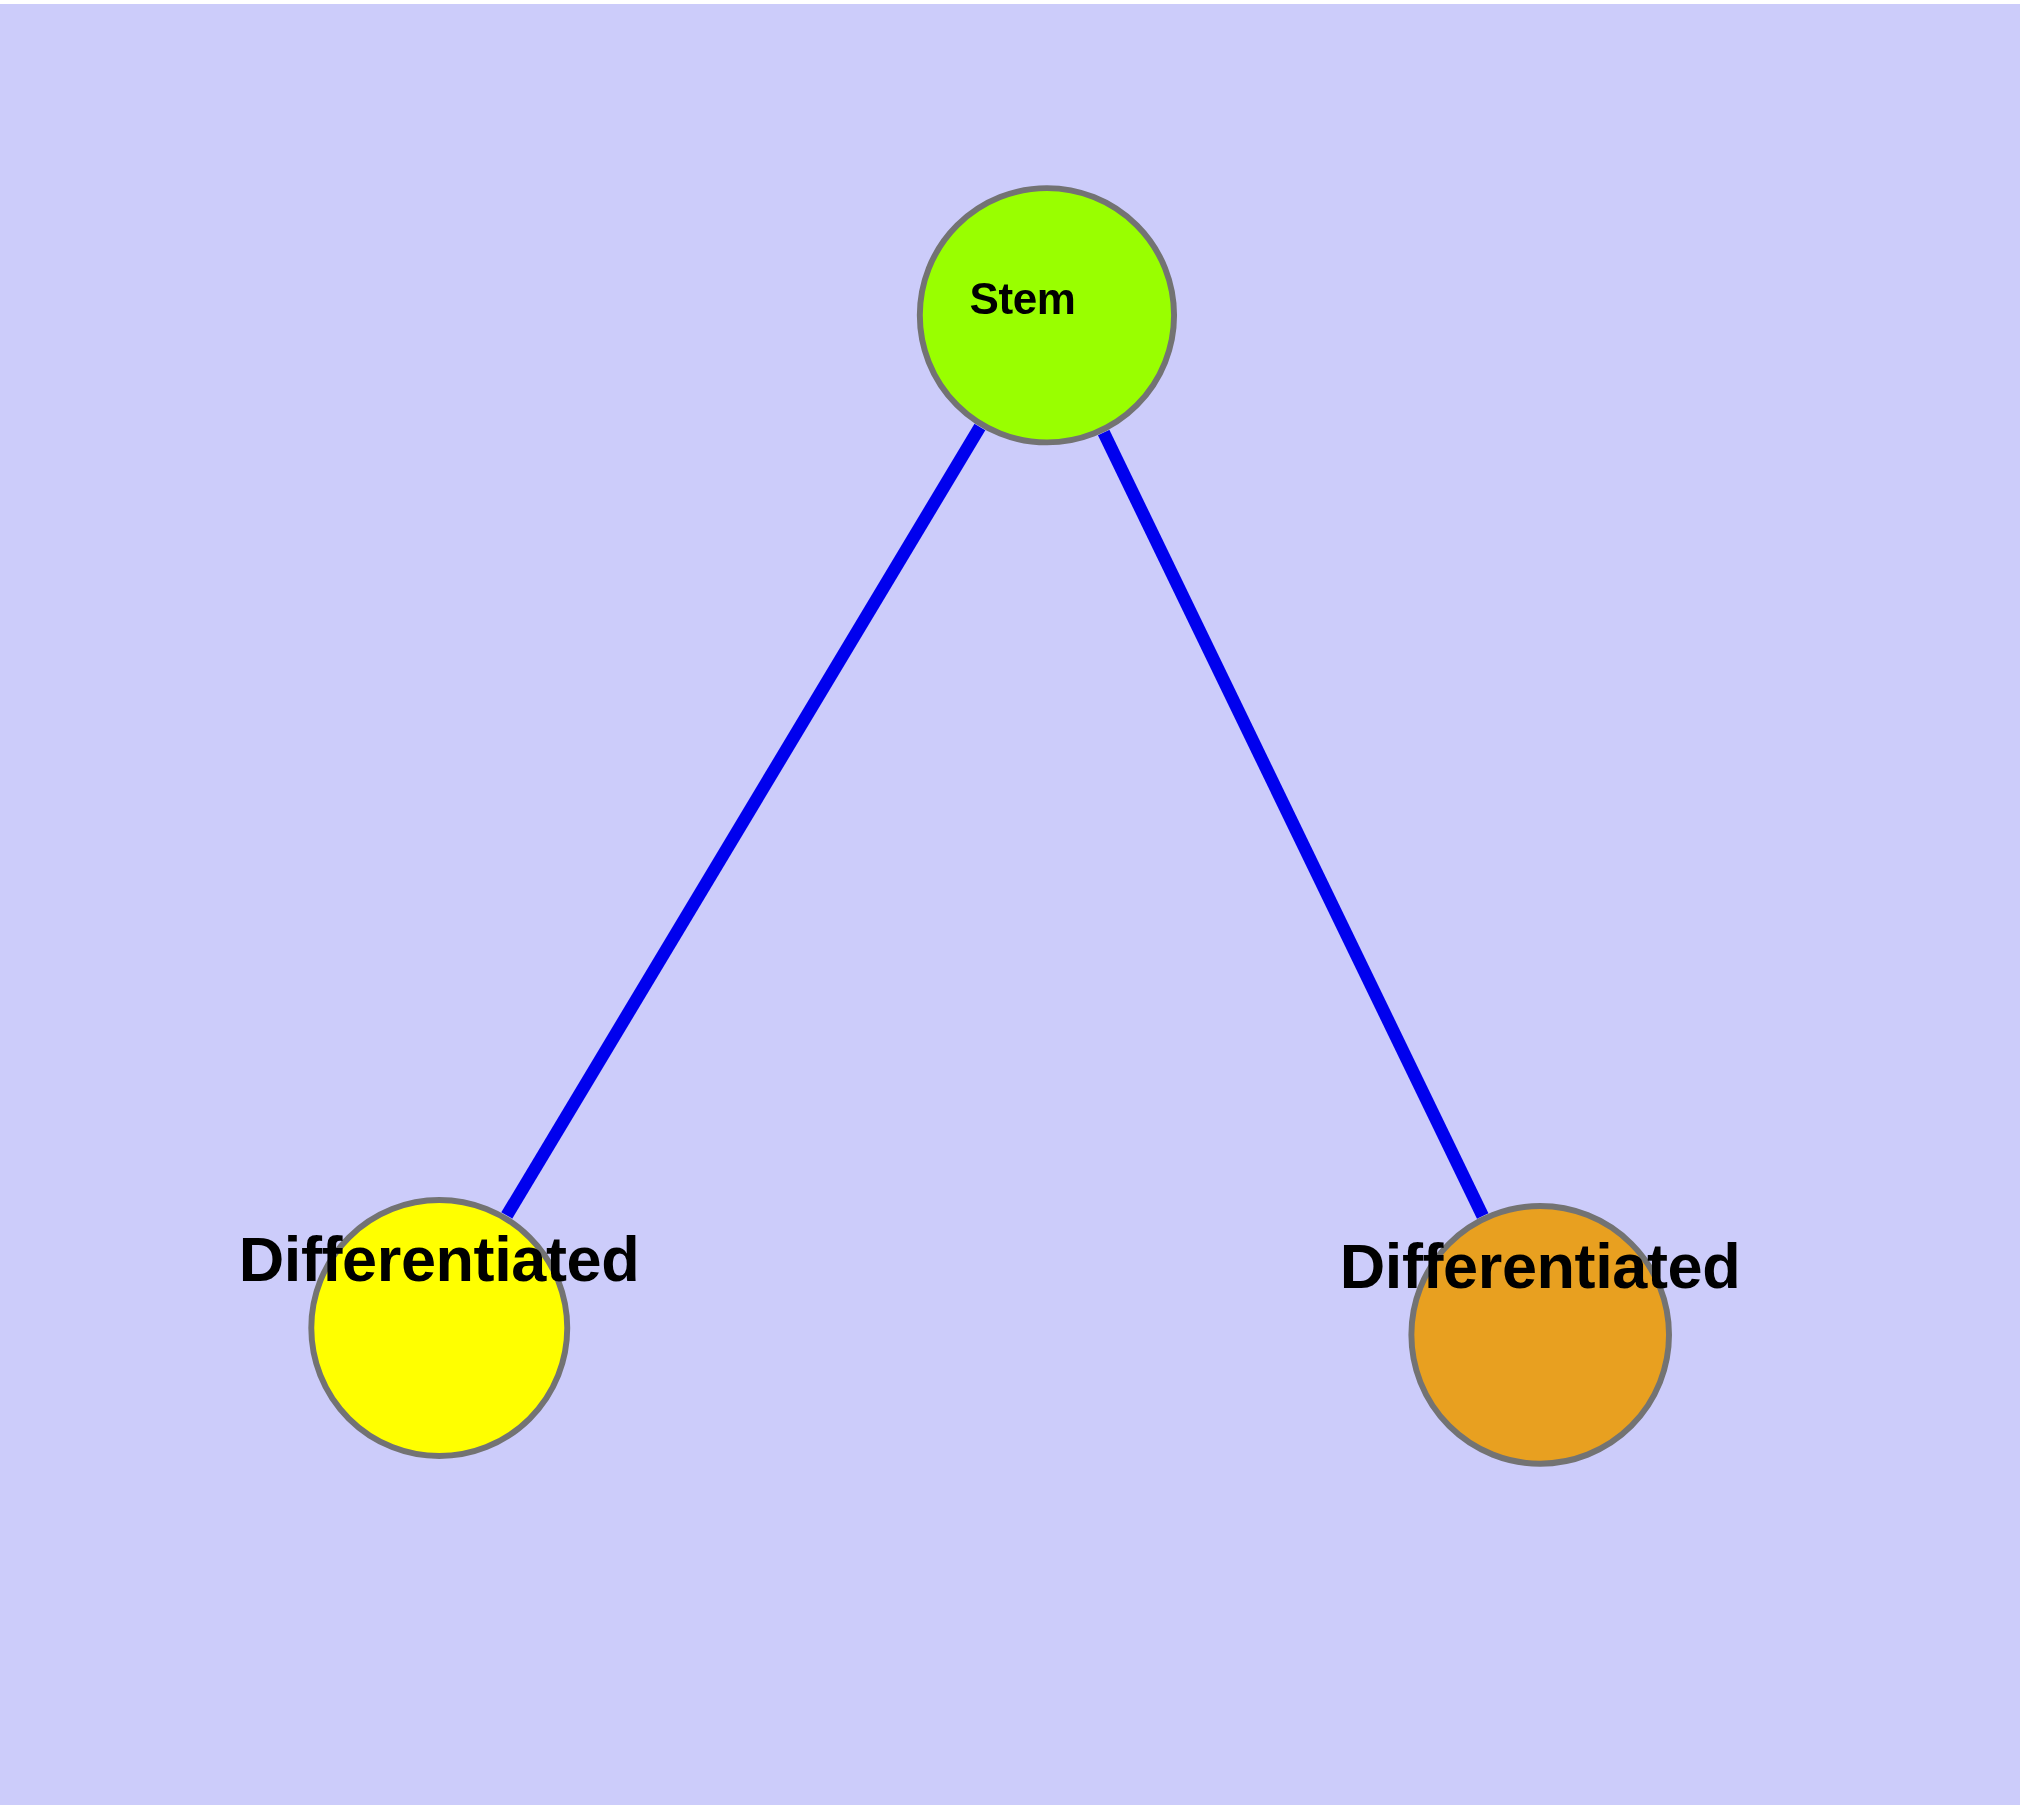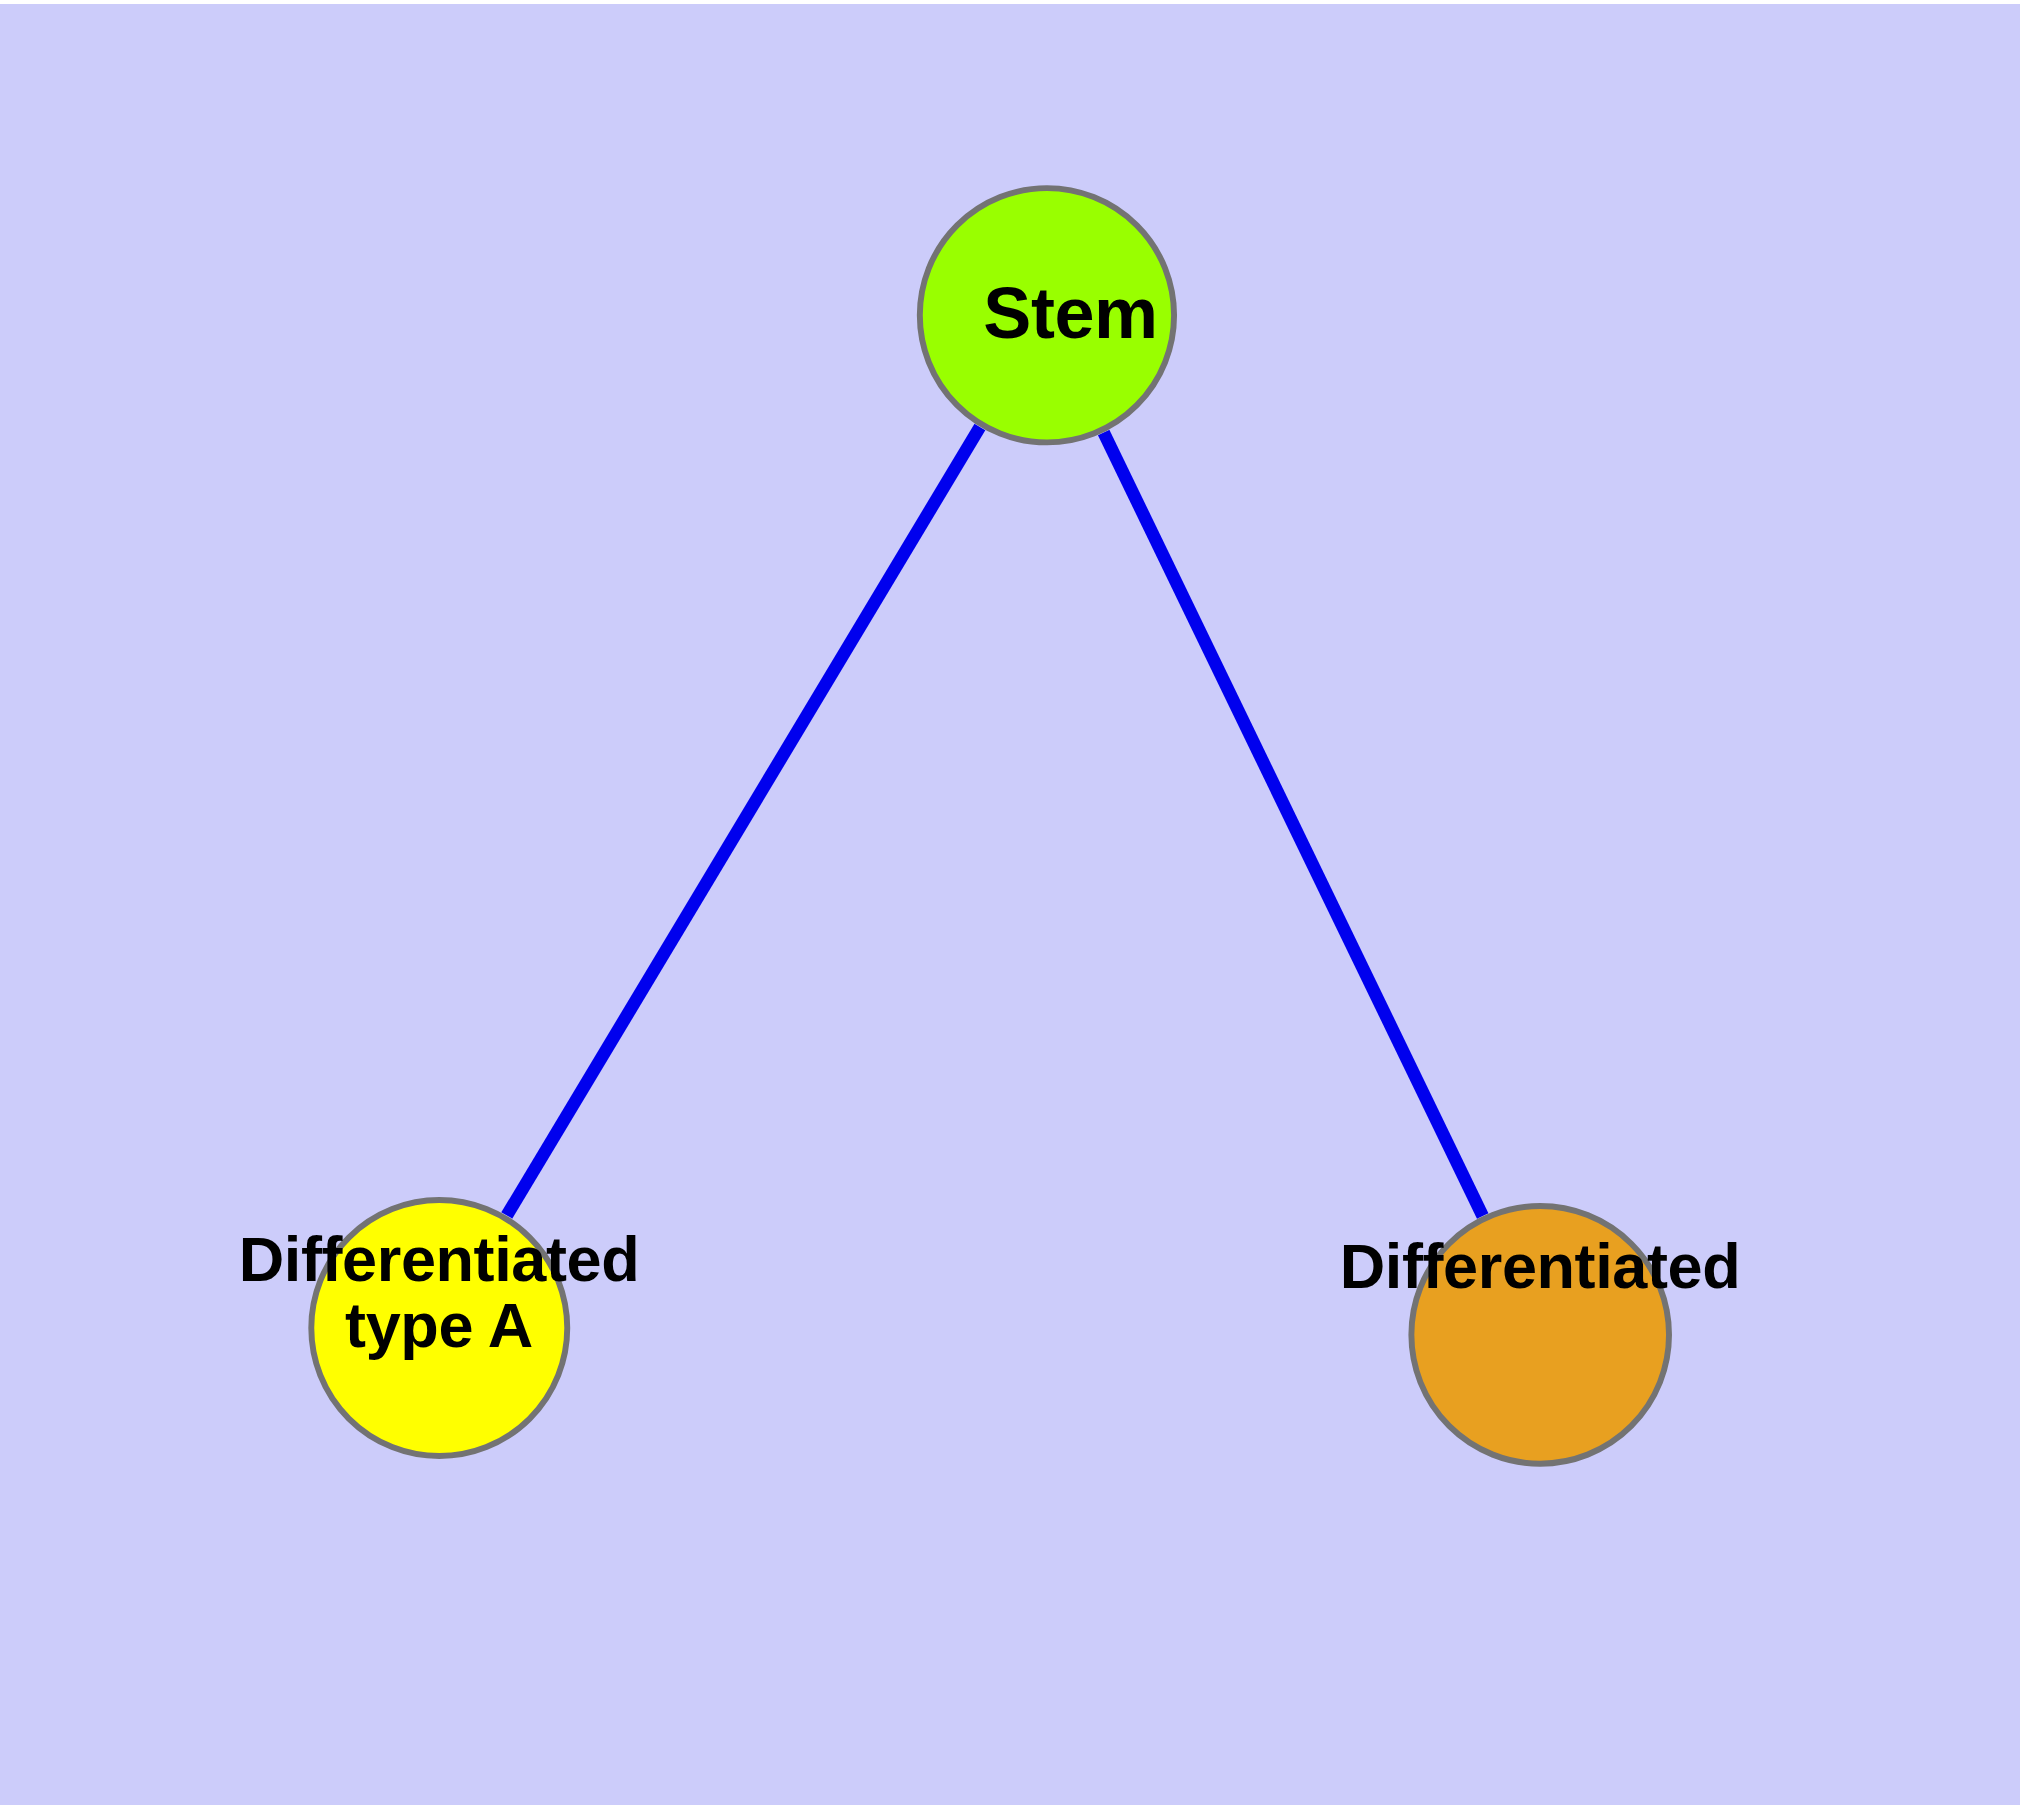--- a/index.html
+++ b/index.html
@@ -39,22 +39,22 @@
     position: absolute;
     text-align: center;
     color: #000000;
     font-weight: bold;
     line-height: 1.04;
     white-space: nowrap;
     letter-spacing: -0.4px;
     pointer-events: none;
   }
   #label-stem {
-    font-size: 72px;
-    left: 816px;
+    font-size: 44px;
+    left: 768px;
     top: 276px;
     width: 509px;
   }
   #label-diff-a {
     font-size: 63px;
     left: 100px;
     top: 1227px;
     width: 678px;
   }
   #label-diff-b {
@@ -101,21 +101,20 @@
       <circle id="node-diff-b" cx="1817" cy="1575" r="152" fill="#e8a020" stroke="#737373" stroke-width="7"></circle>
     </g>
   </svg>
 
   <div class="node-label" id="label-stem" style="color: rgb(0, 0, 0);">
     <div>Stem</div>
   </div>
 
   <div class="node-label" id="label-diff-a" style="color: rgb(0, 0, 0);">
     <div>Differentiated</div>
-    <div>type A</div>
   </div>
 
   <div class="node-label" id="label-diff-b" style="color: rgb(0, 0, 0);">
     <div>Differentiated</div>
   </div>
 
 </div>
 
 
 </body></html>

